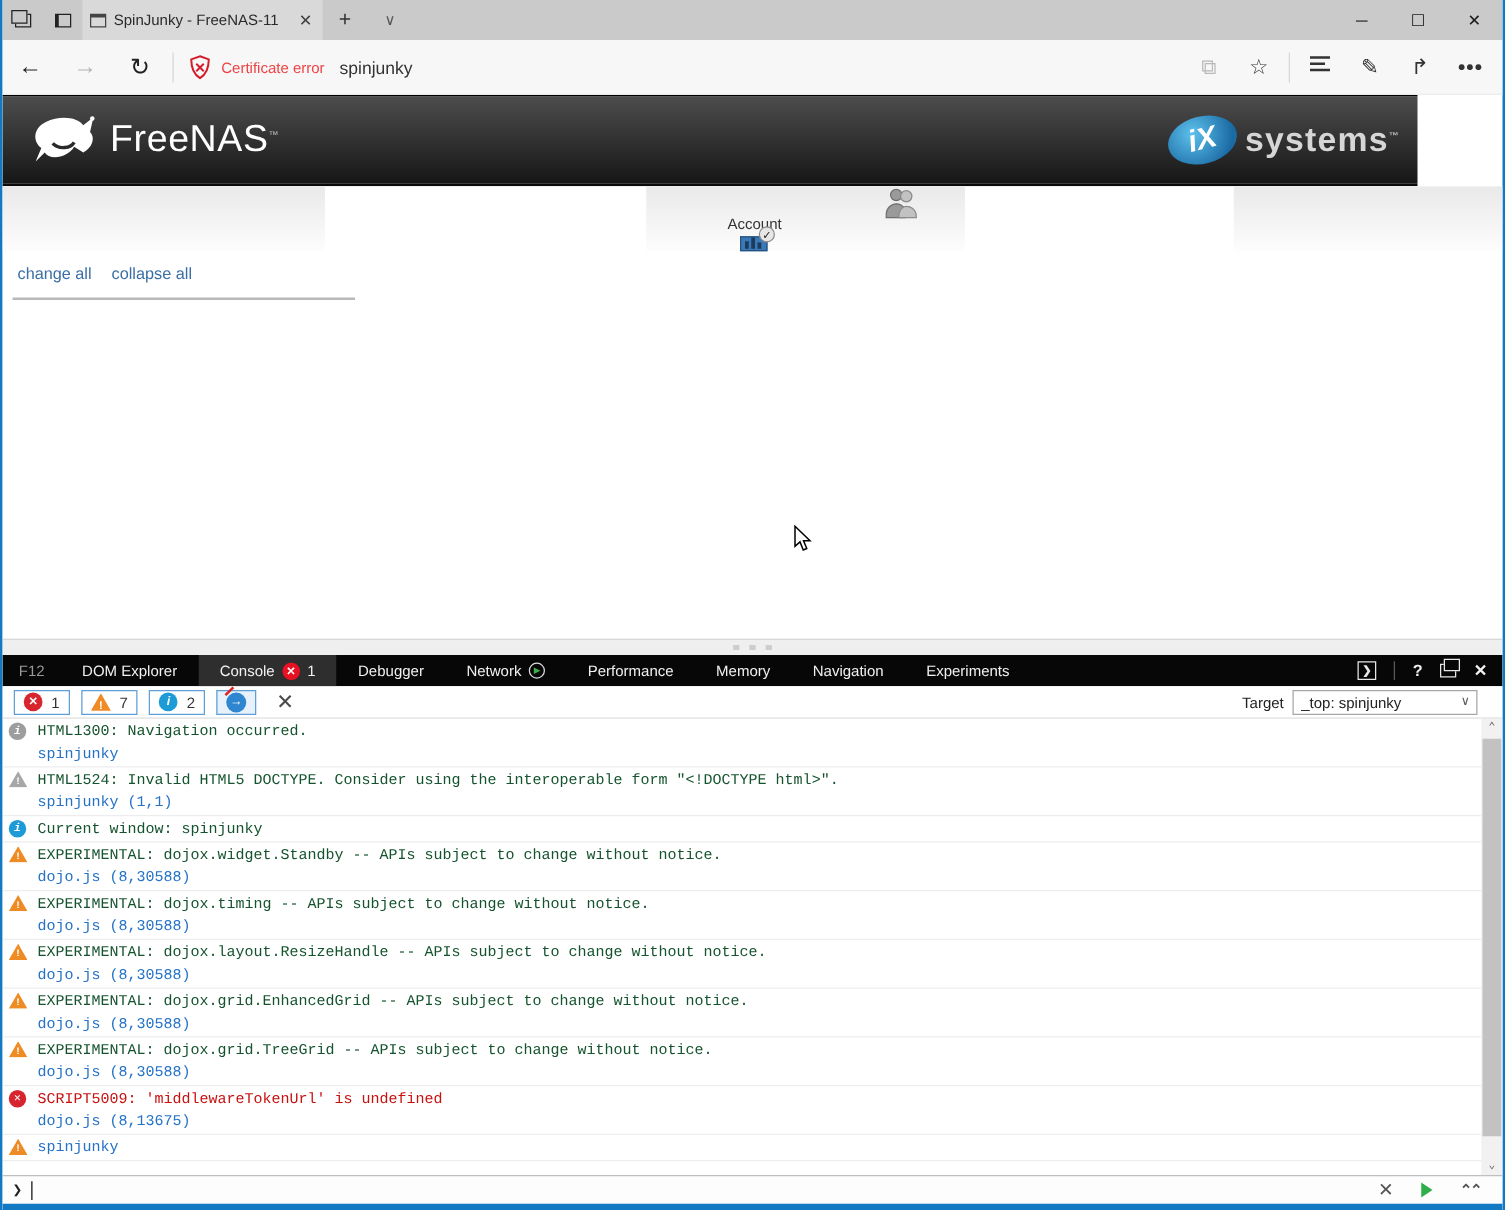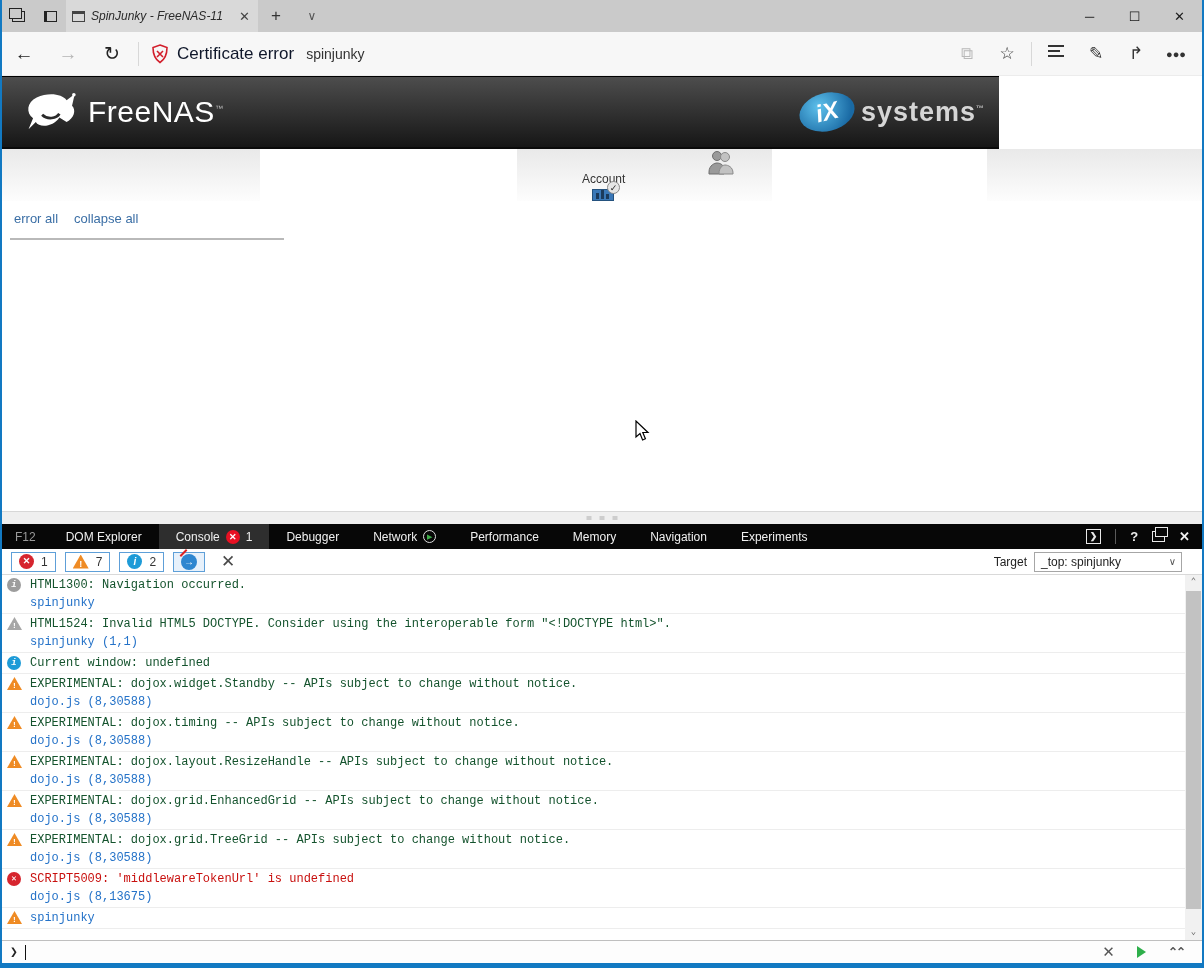--- a/index.html
+++ b/index.html
@@ -7,44 +7,44 @@
   .window { position:relative; width:1204px; height:968px; background:#fff;
             border-left:2px solid #1279c2; border-right:2px solid #1279c2; overflow:hidden; }
 
   
   .titlebar { position:absolute; left:0; top:0; width:1200px; height:32px; background:#cacaca; display:flex; align-items:stretch; }
   .tb-icon { width:32px; display:flex; align-items:center; justify-content:center; color:#333; }
   .sq { position:relative; width:13px; height:11px; border:1.5px solid #222; background:transparent; }
   .sq.back { position:absolute; left:-4px; top:-4px; background:#cacaca; }
   .tab { width:192px; background:#d9d9d9; display:flex; align-items:center; padding:0 6px; gap:6px; font-size:12px; color:#2b2b2b; }
   .tab-favicon { width:13px; height:11px; border:1.5px solid #444; border-top-width:3px; flex:none; }
-  .tab-title { white-space:nowrap; overflow:hidden; flex:1;font-style:italic; }
+  .tab-title { white-space:nowrap; overflow:hidden; flex:1; }
   .tab-close { color:#444; font-size:13px; padding:0 2px; }
   .newtab { width:36px; display:flex; align-items:center; justify-content:center; font-size:17px; color:#333; }
   .tabchev { width:36px; display:flex; align-items:center; justify-content:center; font-size:12px; color:#555; }
   .win-controls { margin-left:auto; display:flex; }
   .wc { width:45px; display:flex; align-items:center; justify-content:center; font-size:13px; color:#1a1a1a; }
 
   
   .addressbar { position:absolute; left:0; top:32px; width:1200px; height:44px; background:#f7f7f7; display:flex; align-items:center; border-bottom:1px solid #ececec; }
   .nav-btn { width:44px; text-align:center; font-size:19px; color:#222; }
   .nav-btn.disabled { color:#b4b4b4; }
   .addr-sep { width:1px; height:24px; background:#d8d8d8; margin:0 4px; }
   .cert { display:flex; align-items:center; gap:8px; margin-left:8px; }
-  .cert-text { color:#0f172a; font-size:17px; }
+  .cert-text { color:#ef4444; font-size:12px; }
   .url-text { color:#333; font-size:14px; margin-left:12px; }
   .addr-right { margin-left:auto; display:flex; align-items:center; margin-right:6px; }
   .ar-btn { width:40px; text-align:center; font-size:17px; color:#333; }
   .ar-btn.disabled { color:#b9b9b9; }
   .hub-lines { display:inline-block; width:16px; }
   .hub-lines span { display:block; height:2px; background:#333; margin:3px 0; }
   .hub-lines span:nth-child(1){ width:16px; } .hub-lines span:nth-child(2){ width:12px; } .hub-lines span:nth-child(3){ width:16px; }
 
   
-  .site-header { position:absolute; left:0; top:76px; width:997px; height:73px;
+  .site-header { position:absolute; left:0; top:76px; width:1132px; height:73px;
                  background:linear-gradient(#4d4d4d, #161616); border-top:1px solid #000; border-bottom:2px solid #0a0a0a;
                  display:flex; align-items:center; }
   .freenas-logo { display:flex; align-items:center; margin-left:22px; gap:6px; }
   .freenas-text { color:#fff; font-size:30px; letter-spacing:0.5px; }
   .tm { color:#bbb; font-size:8px; vertical-align:super; }
   .ix-logo { margin-left:auto; margin-right:14px; display:flex; align-items:center; gap:6px; }
   .ix-ellipse { width:56px; height:38px; border-radius:50%; transform:rotate(-14deg);
                 background:radial-gradient(circle at 38% 32%, #5ec1ec, #1a6aa4 75%);
                 display:flex; align-items:center; justify-content:center; }
   .ix-ellipse b { color:#fff; font-style:italic; font-size:24px; font-weight:bold; }
@@ -218,21 +218,21 @@
     </div>
 
     <svg class="users-icon" width="28" height="26" viewBox="0 0 28 26">
       <circle cx="10" cy="6" r="4.5" fill="#9a9a9a" stroke="#6e6e6e"></circle>
       <circle cx="18" cy="7" r="4.5" fill="#c2c2c2" stroke="#8a8a8a"></circle>
       <path d="M2 22 C2 15 8 13 10 13 C12 13 16 14 17 18 L17 24 L2 24 Z" fill="#9a9a9a" stroke="#6e6e6e"></path>
       <path d="M12 24 C12 17 16 15 18 15 C21 15 26 17 26 23 L26 24 Z" fill="#c2c2c2" stroke="#8a8a8a"></path>
     </svg>
 
     <div class="expand-links">
-      <span>error all</span><span>collapse all</span>
+      <span>change all</span><span>collapse all</span>
     </div>
     <div class="content-rule"></div>
 
     <svg class="mouse-cursor" width="15" height="22" viewBox="0 0 15 22">
       <path d="M1 1 L1 17 L5 13.5 L7.6 20 L10.4 18.8 L7.8 12.5 L13 12.5 Z" fill="#ffffff" stroke="#000" stroke-width="1.2"></path>
     </svg>
   </div>
 
   <div class="splitter">
     <span class="dots">
@@ -301,21 +301,21 @@
         <div class="line1">HTML1300: Navigation occurred.</div>
         <div class="src">spinjunky</div>
       </div>
       <div class="msg">
         <span class="mi mi-warn muted"></span>
         <div class="line1">HTML1524: Invalid HTML5 DOCTYPE. Consider using the interoperable form "&lt;!DOCTYPE html&gt;".</div>
         <div class="src">spinjunky (1,1)</div>
       </div>
       <div class="msg">
         <span class="mi mi-info">i</span>
-        <div class="line1">Current window: undefined</div>
+        <div class="line1">Current window: spinjunky</div>
       </div>
       <div class="msg">
         <span class="mi mi-warn"></span>
         <div class="line1">EXPERIMENTAL: dojox.widget.Standby -- APIs subject to change without notice.</div>
         <div class="src">dojo.js (8,30588)</div>
       </div>
       <div class="msg">
         <span class="mi mi-warn"></span>
         <div class="line1">EXPERIMENTAL: dojox.timing -- APIs subject to change without notice.</div>
         <div class="src">dojo.js (8,30588)</div>

